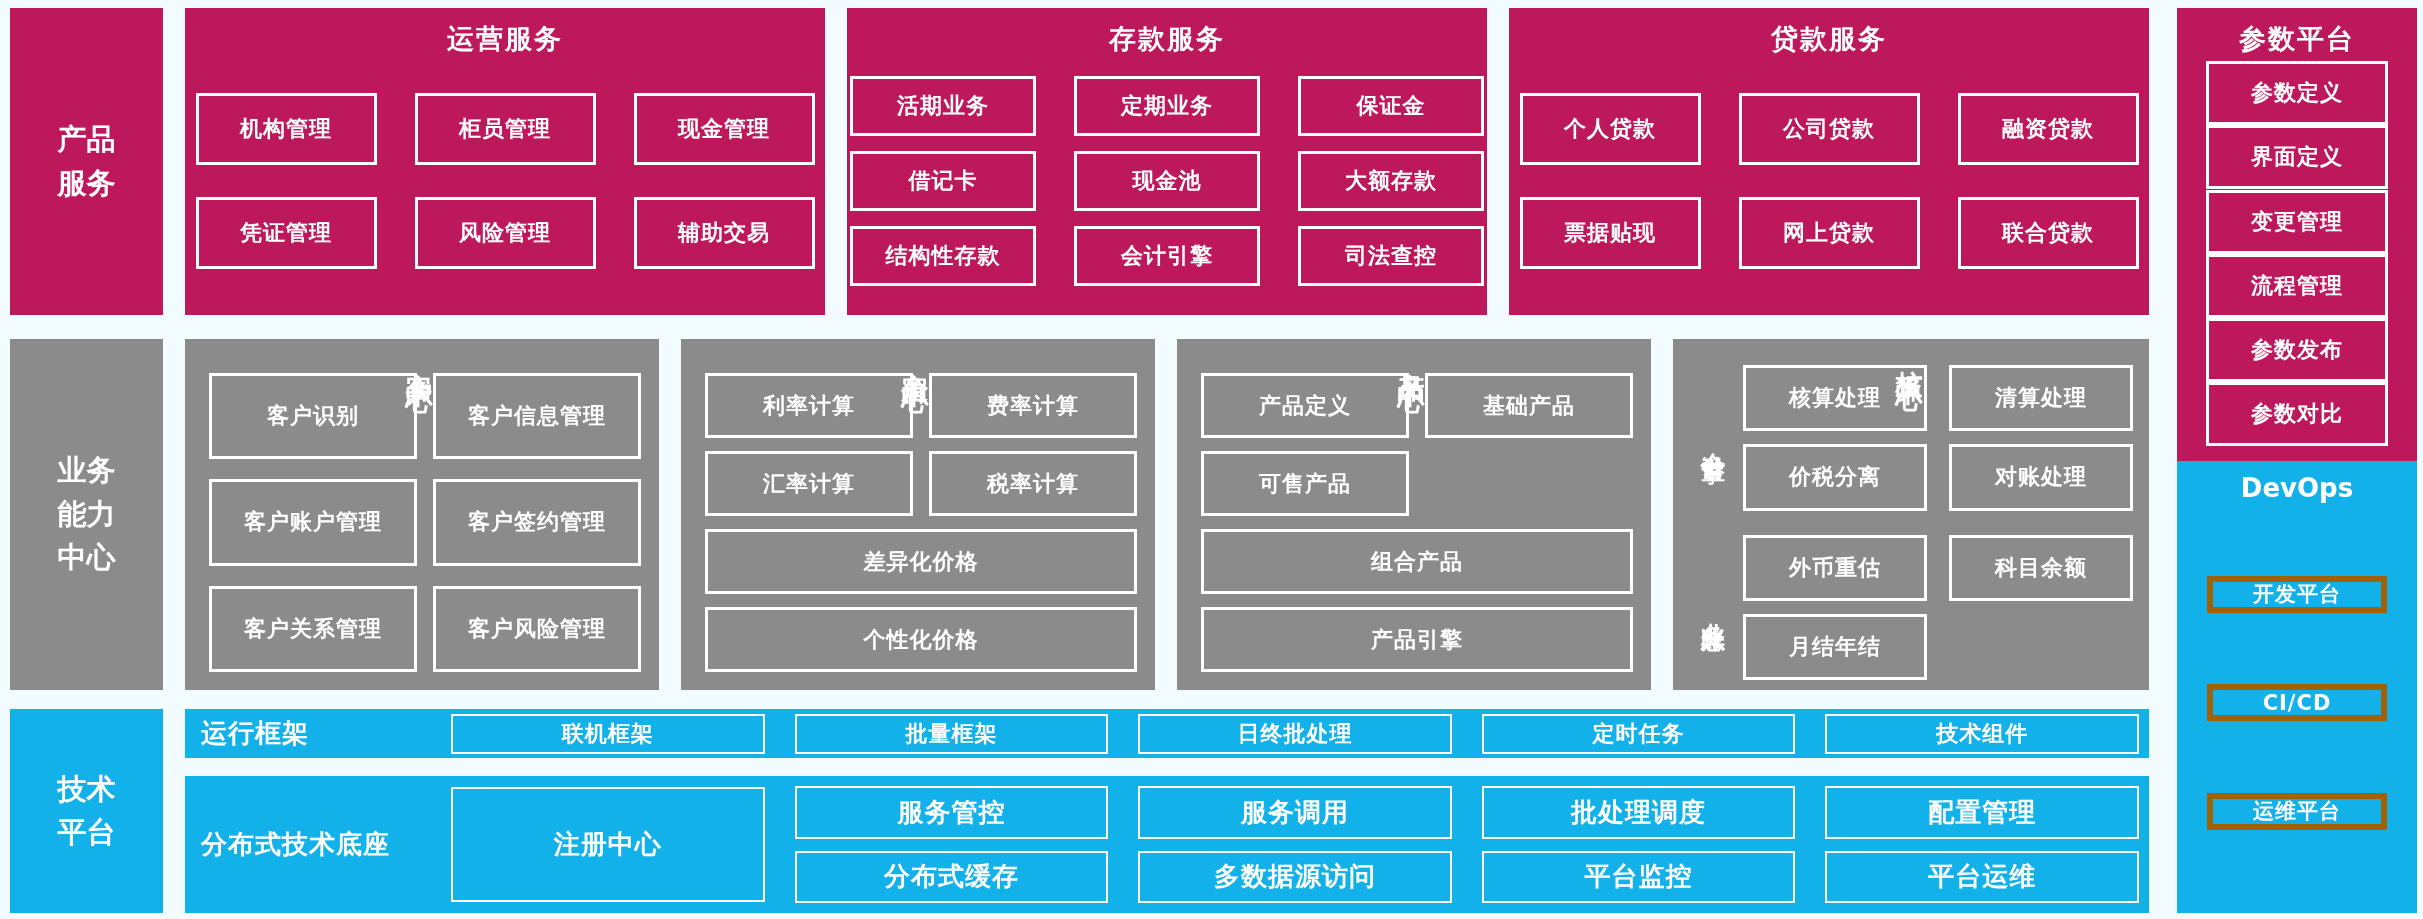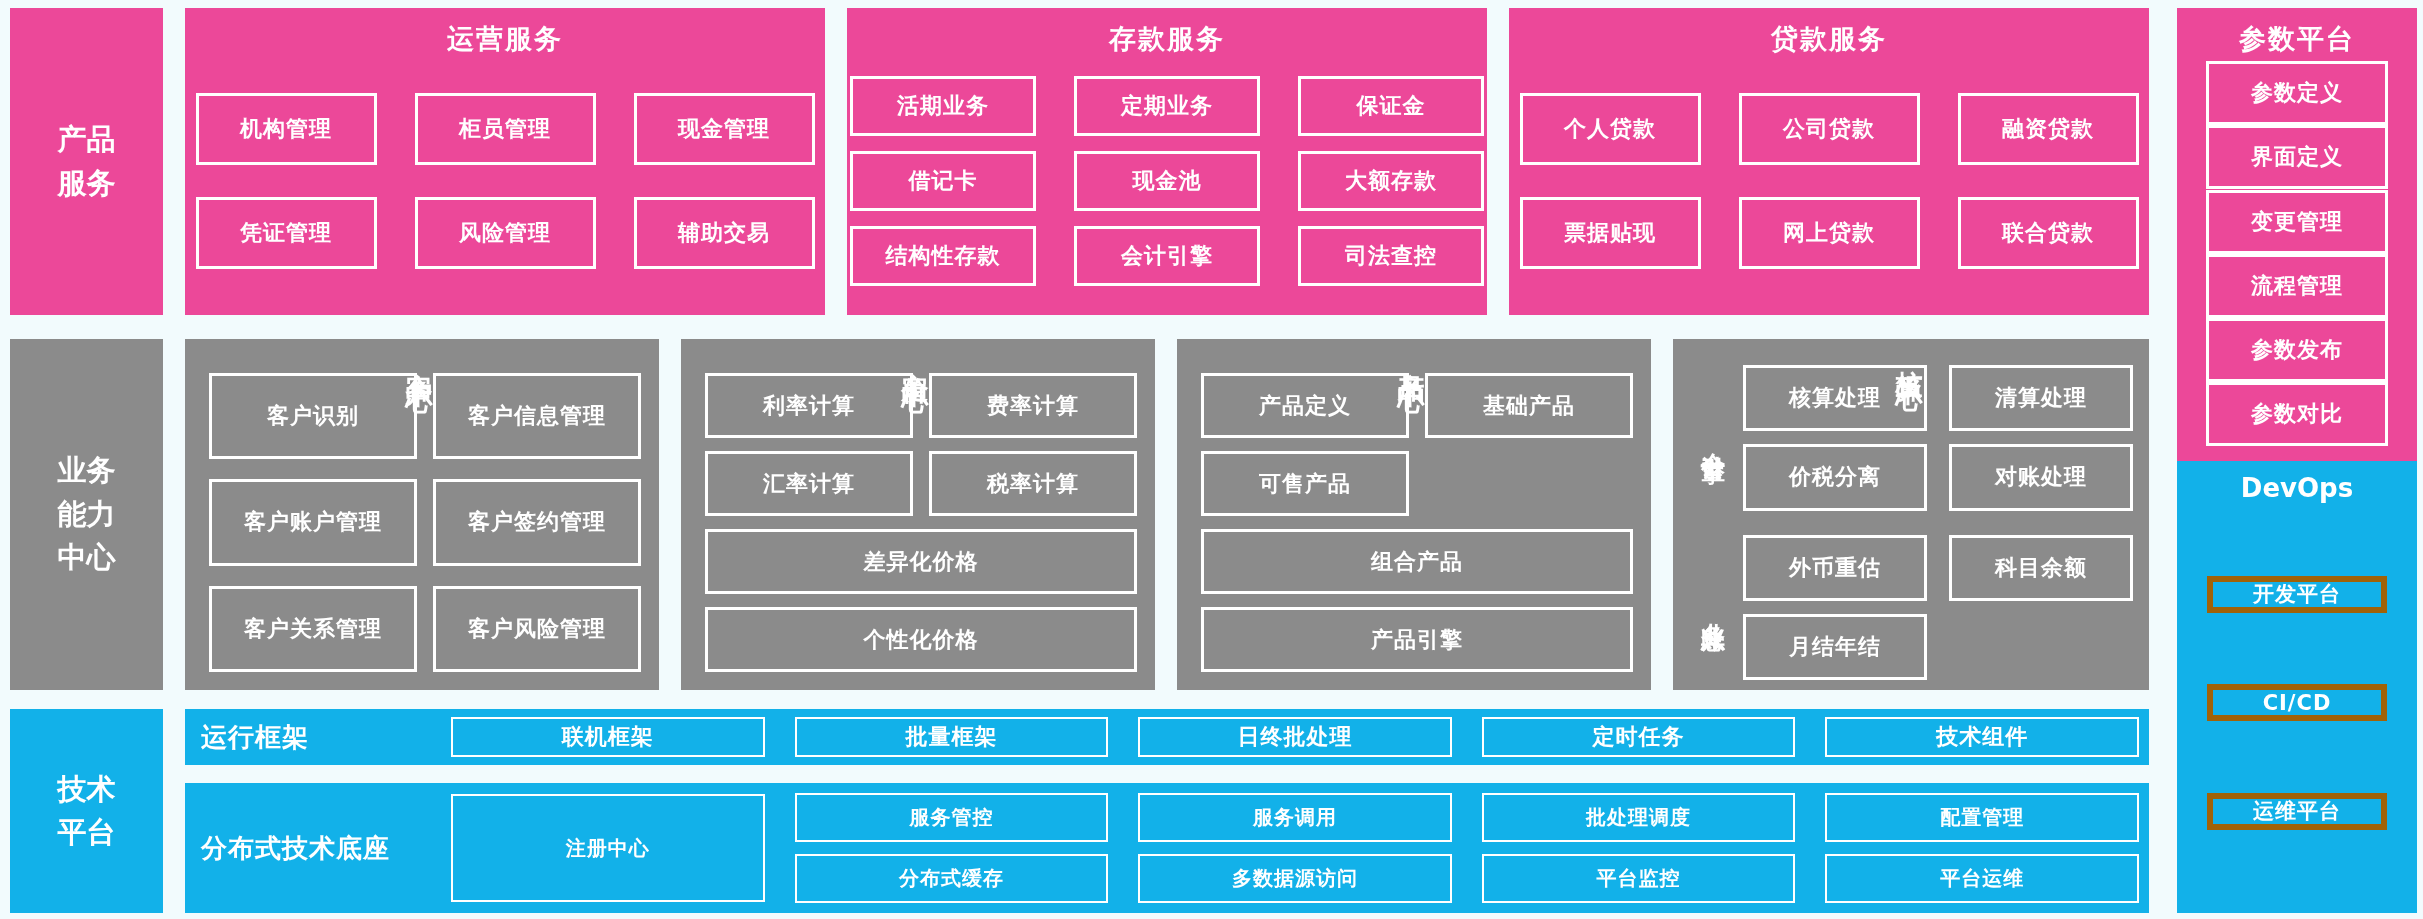--- a/index.html
+++ b/index.html
@@ -8,21 +8,21 @@
 
   .canvas {
     position: relative;
     width: 2423px; height: 919px;
     padding: 8px 6px 6px 10px;
     display: flex; gap: 28px;
     background: #f2fbfd;
     overflow: hidden;
   }
 
-  .bg-teal { background: #ec4899; }
+  .bg-teal { background: #be185d; }
   .bg-grey { background: #8b8b8b; }
   .bg-blue { background: #12b1e9; }
 
   .main { flex: 1; display: flex; flex-direction: column; }
   .band { display: flex; gap: 22px; }
   .band-products     { height: 307px; margin-bottom: 24px; }
   .band-capabilities { height: 351px; margin-bottom: 19px; }
   .band-tech         { height: 204px; }
 
   
@@ -67,34 +67,34 @@
   }
 
   
   .acct { display: flex; padding: 10px 16px 10px 12px; }
   .acct-groups { flex: 1; display: flex; flex-direction: column; gap: 24px; padding-left: 10px; }
   .acct-group { flex: 1; display: flex; gap: 12px; }
   .acct-grid { flex: 1; display: grid; grid-template-columns: 1fr 1fr; grid-template-rows: 1fr 1fr; gap: 13px 22px; }
 
   
   .tech-col { flex: 1; display: flex; flex-direction: column; gap: 18px; }
-  .tech-row1 { height: 56px; display: flex; align-items: center; gap: 30px; padding: 0 10px 0 16px; }
+  .tech-row1 { height: 49px; display: flex; align-items: center; gap: 30px; padding: 0 10px 0 16px; }
   .tech-row2 { flex: 1; display: flex; align-items: center; gap: 30px; padding: 10px 10px 10px 16px; }
   .tech-label { width: 220px; flex-shrink: 0; color: #fff; font-weight: bold; font-size: 26px; letter-spacing: 1px; }
   .tech-box {
     flex: 1; height: 40px; border: 2px solid #fff; color: #fff; font-weight: bold; font-size: 22px;
     display: flex; align-items: center; justify-content: center; letter-spacing: 1px;
   }
   .tech-grid {
     flex: 1; align-self: stretch;
     display: grid; grid-template-columns: repeat(5, 1fr); grid-template-rows: 1fr 1fr;
     gap: 12px 30px;
   }
   .tbox {
-    border: 2px solid #fff; color: #fff; font-weight: bold; font-size: 20px;
+    border: 2px solid #fff; color: #fff; font-weight: bold; font-size: 26px;
     display: flex; align-items: center; justify-content: center; letter-spacing: 1px;
   }
   .registry { grid-row: 1 / 3; margin: 1px 0; }
 
   
   .rail { width: 240px; flex-shrink: 0; display: flex; flex-direction: column; }
   .param-section { height: 682px; display: flex; flex-direction: column; }
   .param-list { flex: 1; display: flex; flex-direction: column; justify-content: space-evenly; align-items: center; padding: 4px 0 14px; }
   .param-box { width: 182px; height: 64px; }
   .devops { flex: 1; display: flex; flex-direction: column; }

